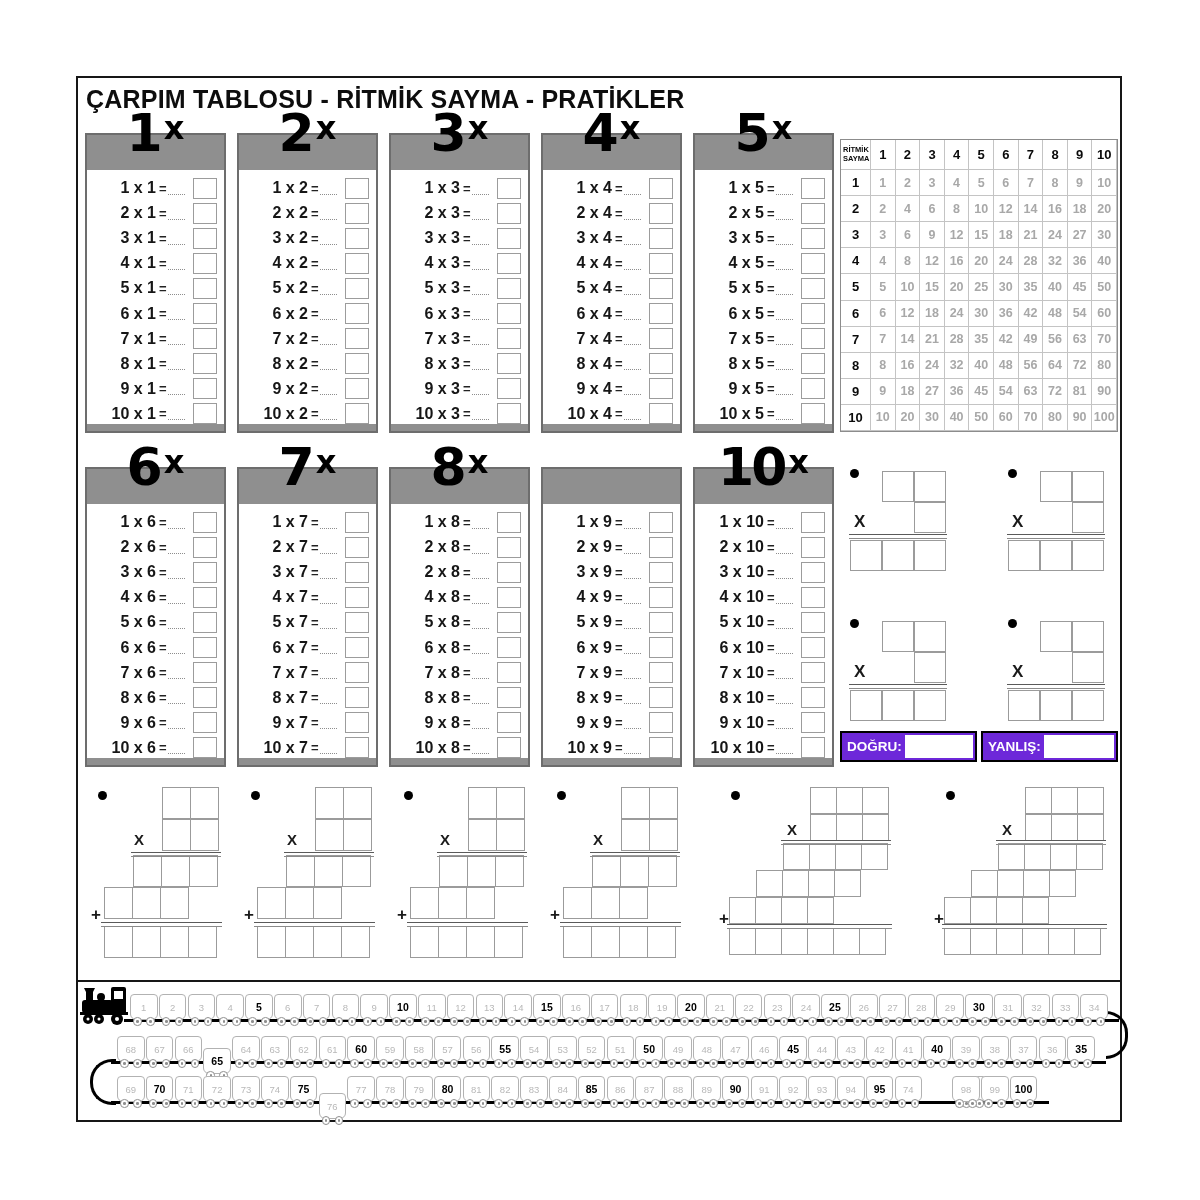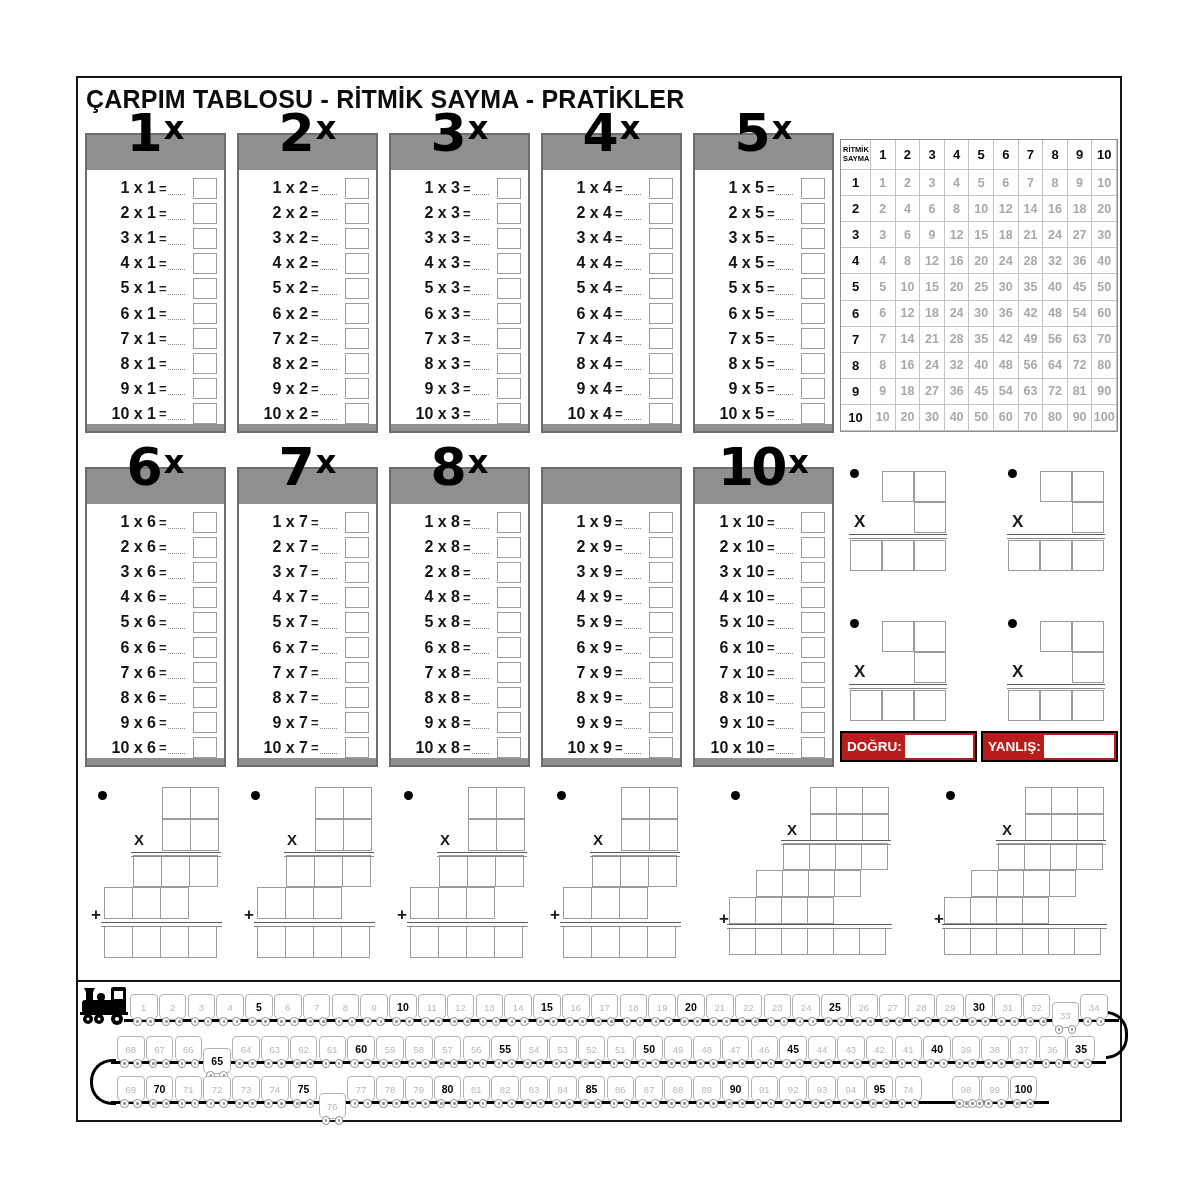--- a/index.html
+++ b/index.html
@@ -32,21 +32,21 @@
 
   
   .pblock, .bblock { position:absolute; }
   .pdot { position:absolute; width:9px; height:9px; border-radius:50%; background:#000; }
   .pcell { position:absolute; border:1.2px solid #9b9b9b; background:#fff; }
   .oplabel { position:absolute; font-weight:800; color:#1a1a1a; }
   .dline { position:absolute; height:4.5px; border-top:1.5px solid #5a5a5a; border-bottom:1.5px solid #8a8a8a; }
 
   
   .score { position:absolute; left:840px; top:731px; width:278px; height:31px; display:flex; gap:4px; }
-  .scorebox { flex:1; background:#b91c1c; border:2px solid #000; display:flex; align-items:center; }
+  .scorebox { flex:1; background:#6d28d9; border:2px solid #000; display:flex; align-items:center; }
   .scorelabel { color:#fff; font-weight:800; font-size:13.5px; padding-left:5px; white-space:nowrap; }
   .scoreinput { flex:1; height:23px; background:#fff; margin:0 2px 0 3px; }
 
   .sep { position:absolute; left:78px; top:980px; width:1042px; border-top:2px solid #161616; }
 
   
   .train { position:absolute; left:78px; top:984px; width:1042px; height:138px; }
   .trow { position:absolute; height:40px; }
   .trline { position:absolute; top:27px; left:-6px; right:-10px; height:2.6px; background:#000; z-index:0; }
   .wagon { position:absolute; top:0; width:27.5px; height:40px; z-index:1; }
@@ -1310,21 +1310,21 @@
           <div class="wheel l"></div>
           <div class="wheel r"></div>
         </div>
         <div class="wagon" style="left: 892.8px; top: 0px; width: 27.5px; height: 40px;">
           <div class="wbody">
             <span class="wnum">32</span>
           </div>
           <div class="wheel l"></div>
           <div class="wheel r"></div>
         </div>
-        <div class="wagon" style="left: 921.6px; top: 8px; width: 27.5px; height: 40px;">
+        <div class="wagon" style="left: 921.6px; top: 0px; width: 27.5px; height: 40px;">
           <div class="wbody">
             <span class="wnum">33</span>
           </div>
           <div class="wheel l"></div>
           <div class="wheel r"></div>
         </div>
         <div class="wagon" style="left: 950.4px; top: 0px; width: 27.5px; height: 40px;">
           <div class="wbody">
             <span class="wnum">34</span>
           </div>

